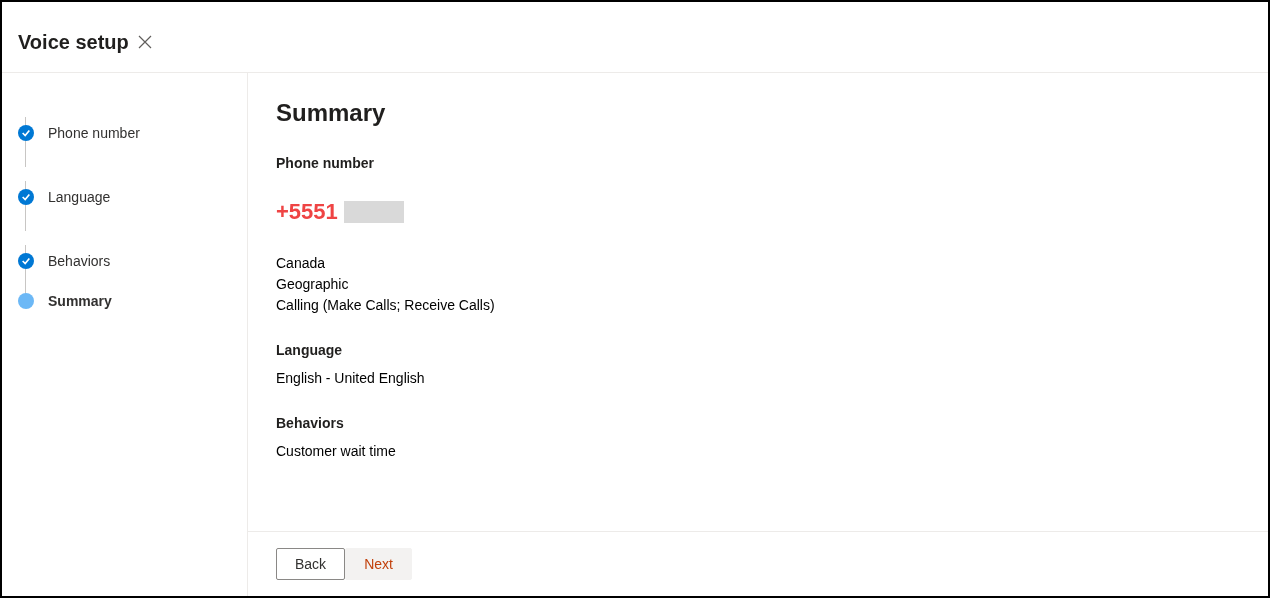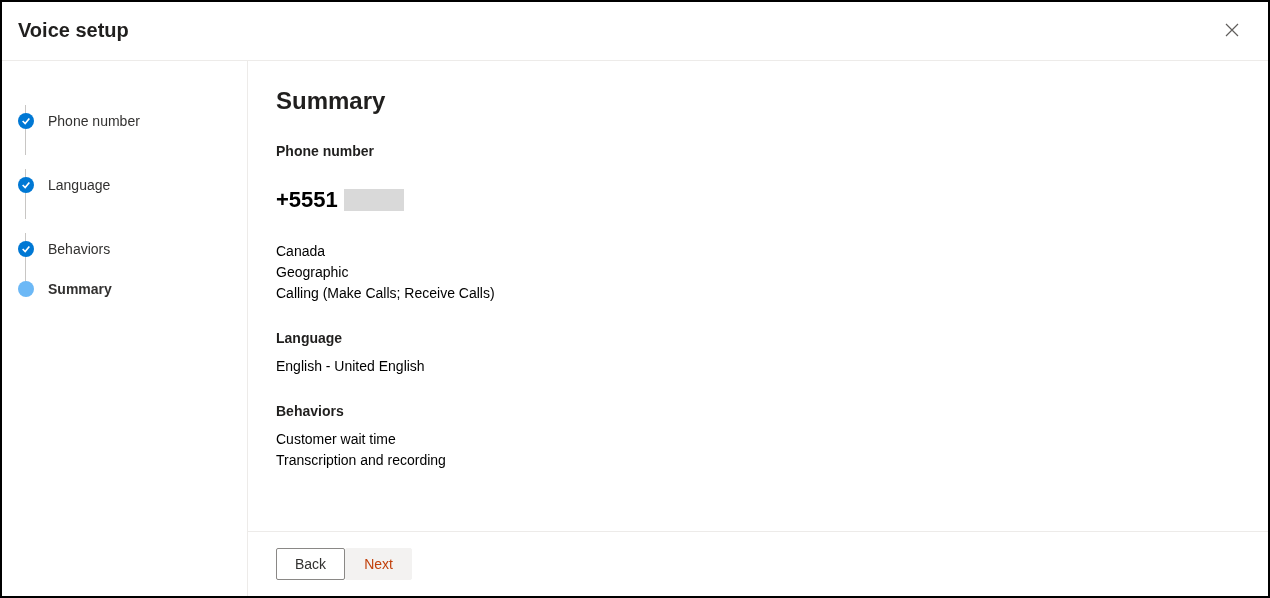--- a/index.html
+++ b/index.html
@@ -12,22 +12,21 @@
     width: 1270px;
     height: 598px;
     border: 2px solid #000;
     display: flex;
     flex-direction: column;
     background: #fff;
   }
   .header {
     display: flex;
     align-items: center;
-    justify-content: space-between;
-    padding: 12px 20px 14px 16px;
+    padding: 24px 20px 14px 16px;
     border-bottom: 1px solid #edebe9;
   }
   .header h1 {
     font-size: 20px;
     font-weight: 600;
     color: #201f1e;
   }
   .close-btn {
     width: 32px;
     height: 32px;
@@ -119,21 +118,21 @@
   }
   .phone-line {
     display: flex;
     align-items: center;
     margin-top: 28px;
     margin-bottom: 28px;
   }
   .phone-text {
     font-size: 22px;
     font-weight: 600;
-    color: #000000;
+    color: #ef4444;
   }
   .redacted {
     display: inline-block;
     width: 60px;
     height: 22px;
     background: #d9d9d9;
     margin-left: 6px;
   }
   .detail-line {
     font-size: 14px;
@@ -244,21 +243,20 @@
         <div class="detail-line">Calling (Make Calls; Receive Calls)</div>
 
         <div class="block">
           <div class="section-label">Language</div>
           <div class="detail-line">English - United English</div>
         </div>
 
         <div class="block">
           <div class="section-label">Behaviors</div>
           <div class="detail-line">Customer wait time</div>
-          <div class="detail-line">Transcription and recording</div>
         </div>
       </div>
 
       <div class="footer">
         <div class="footer-left">
           <button class="btn">Back</button>
           <button class="btn disabled">Next</button>
         </div>
       </div>
     </div>

